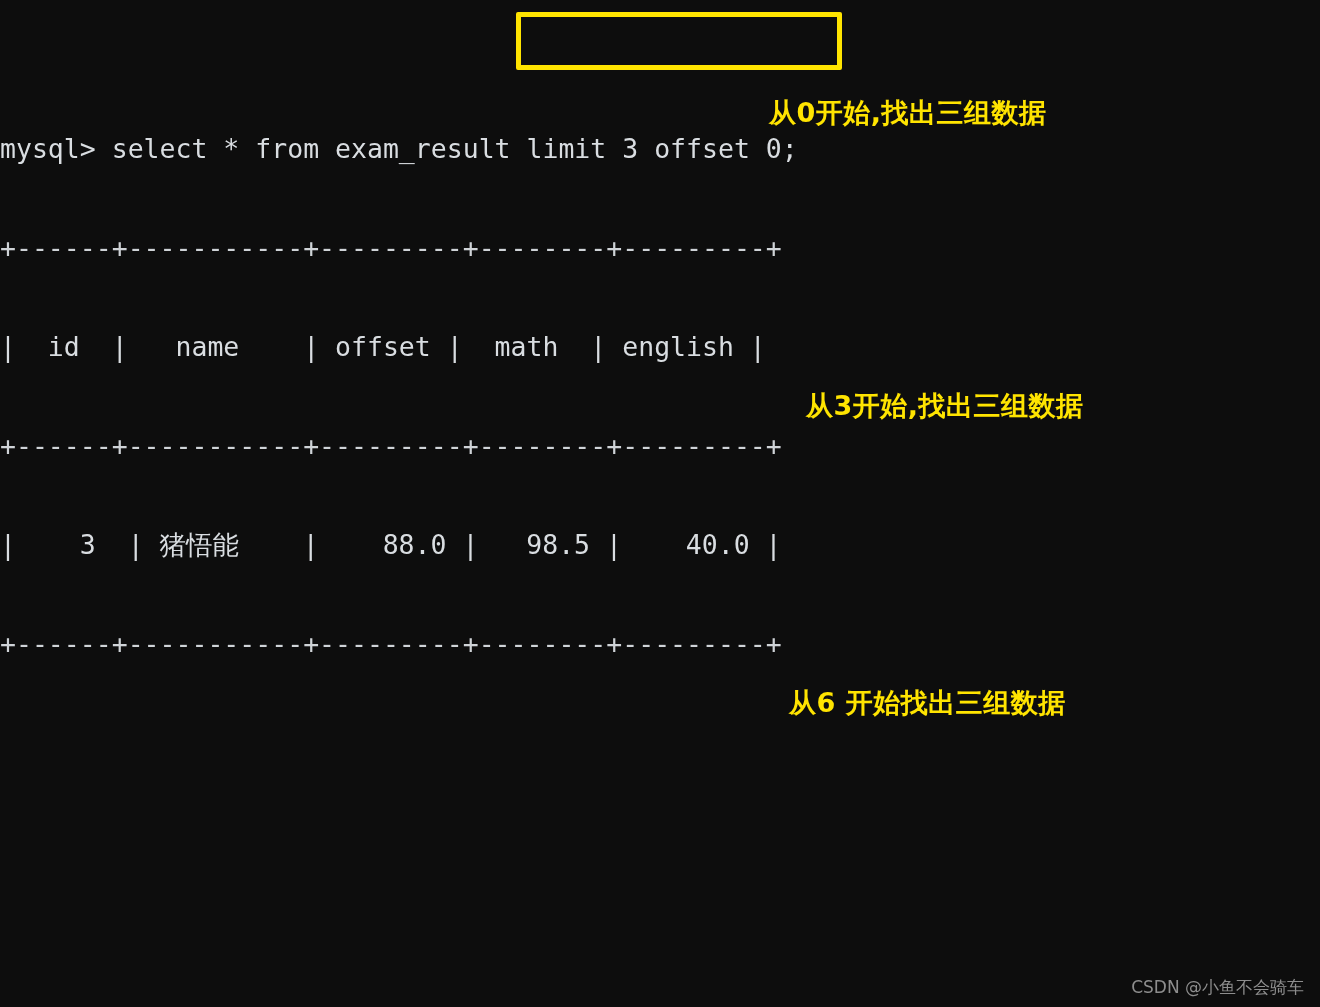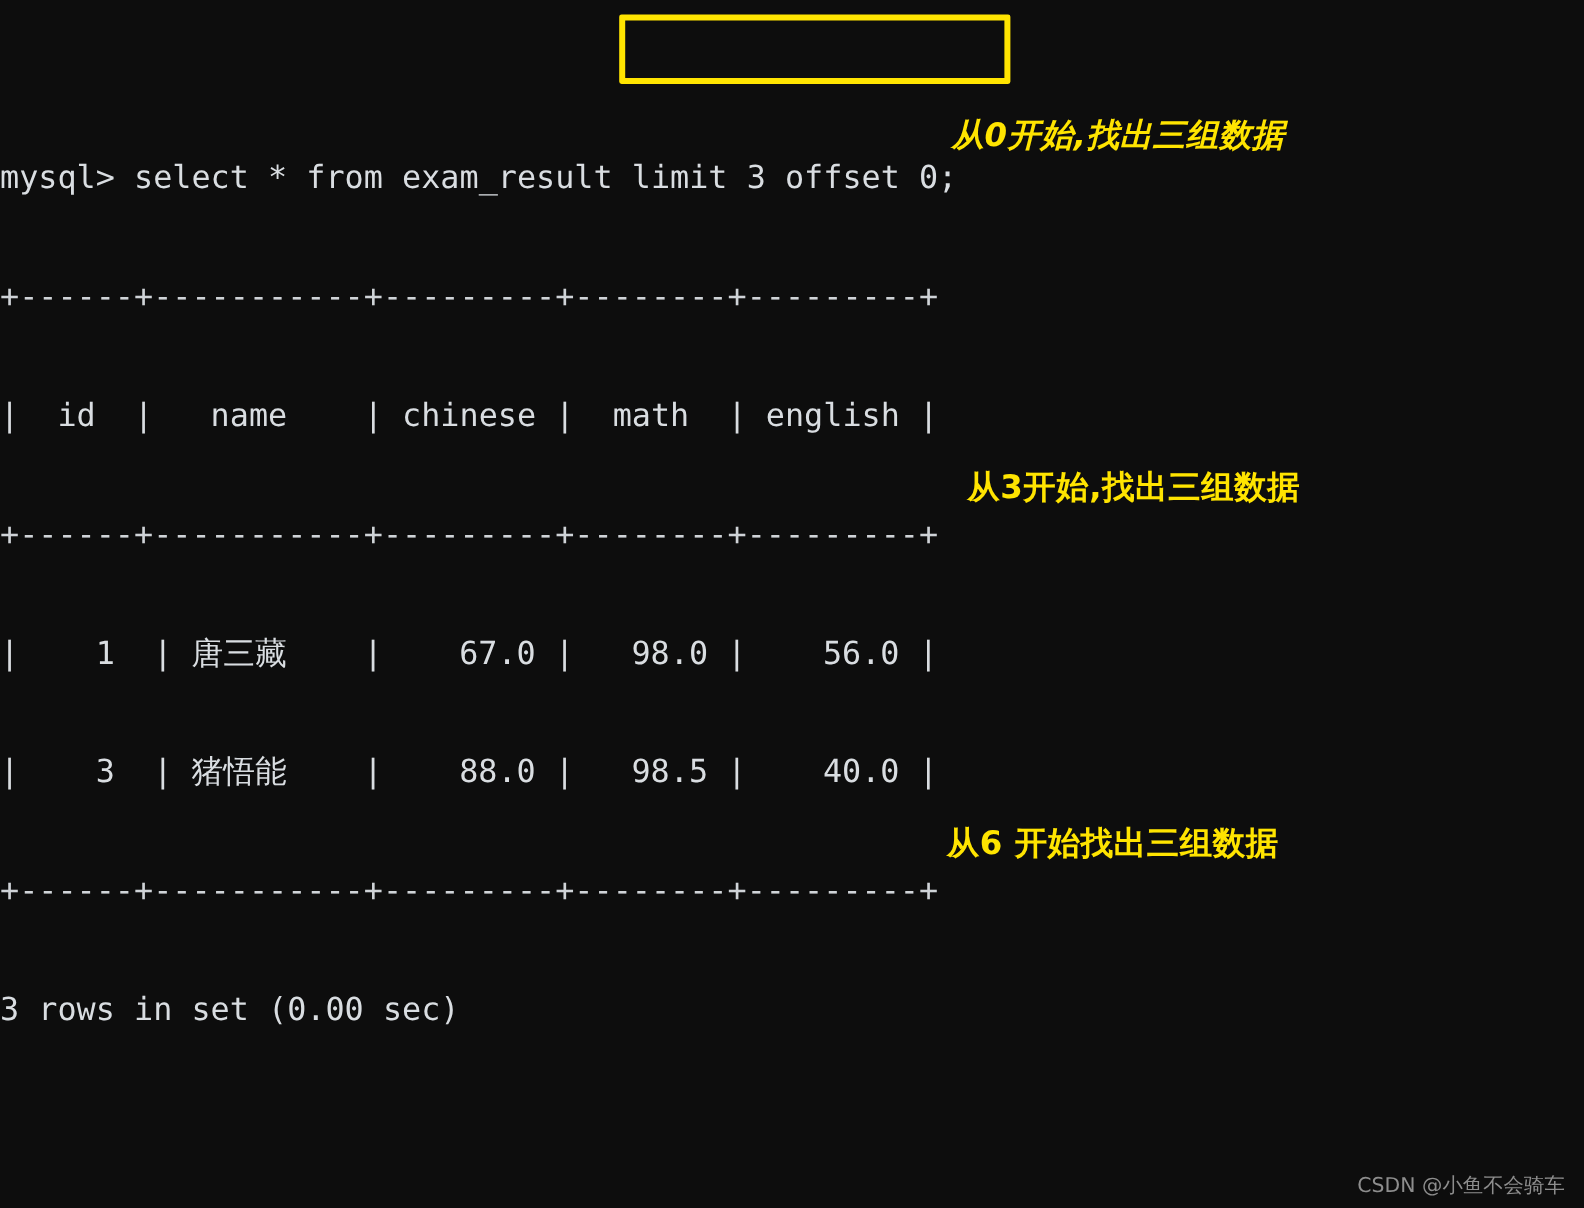--- a/index.html
+++ b/index.html
@@ -55,21 +55,21 @@
   
   .annotation {
     position: absolute;
     color: #ffe400;
     font-family: "DejaVu Sans", "Liberation Sans", sans-serif;
     font-size: 27px;
     font-weight: bold;
     white-space: pre;
     letter-spacing: 0.5px;
   }
-  #annotation-1 { left: 793px; top: 95px; font-style: italic; }
+  #annotation-1 { left: 769px; top: 95px; }
   #annotation-2 { left: 806px; top: 358px; margin-top: 30px; }
   #annotation-3 { left: 789px; top: 685px; }
 
   
   #watermark {
     position: absolute;
     right: 16px;
     bottom: 8px;
     color: #8d8d8d;
     font-family: "DejaVu Sans", "Liberation Sans", sans-serif;
@@ -78,26 +78,24 @@
   }
 </style>
 </head>
 <body>
 
 <div id="terminal">
 
   
   <div class="term-line"><span>mysql&gt; select * from exam_result limit 3 offset 0;</span></div>
   <div class="term-line sep">+------+-----------+---------+--------+---------+</div>
-  <div class="term-line">|  id  |   name    | chinese |  math  | english |</div>
+  <div class="term-line">|  id  |   name    | offset |  math  | english |</div>
   <div class="term-line sep">+------+-----------+---------+--------+---------+</div>
-  <div class="term-line"><span>|    1  | 唐三藏    |    67.0 |   98.0 |    56.0 |</span></div>
   <div class="term-line"><span>|    3  | 猪悟能    |    88.0 |   98.5 |    40.0 |</span></div>
   <div class="term-line sep">+------+-----------+---------+--------+---------+</div>
-  <div class="term-line">3 rows in set (0.00 sec)</div>
   
 
   
   
   
   
   
   
   
   

